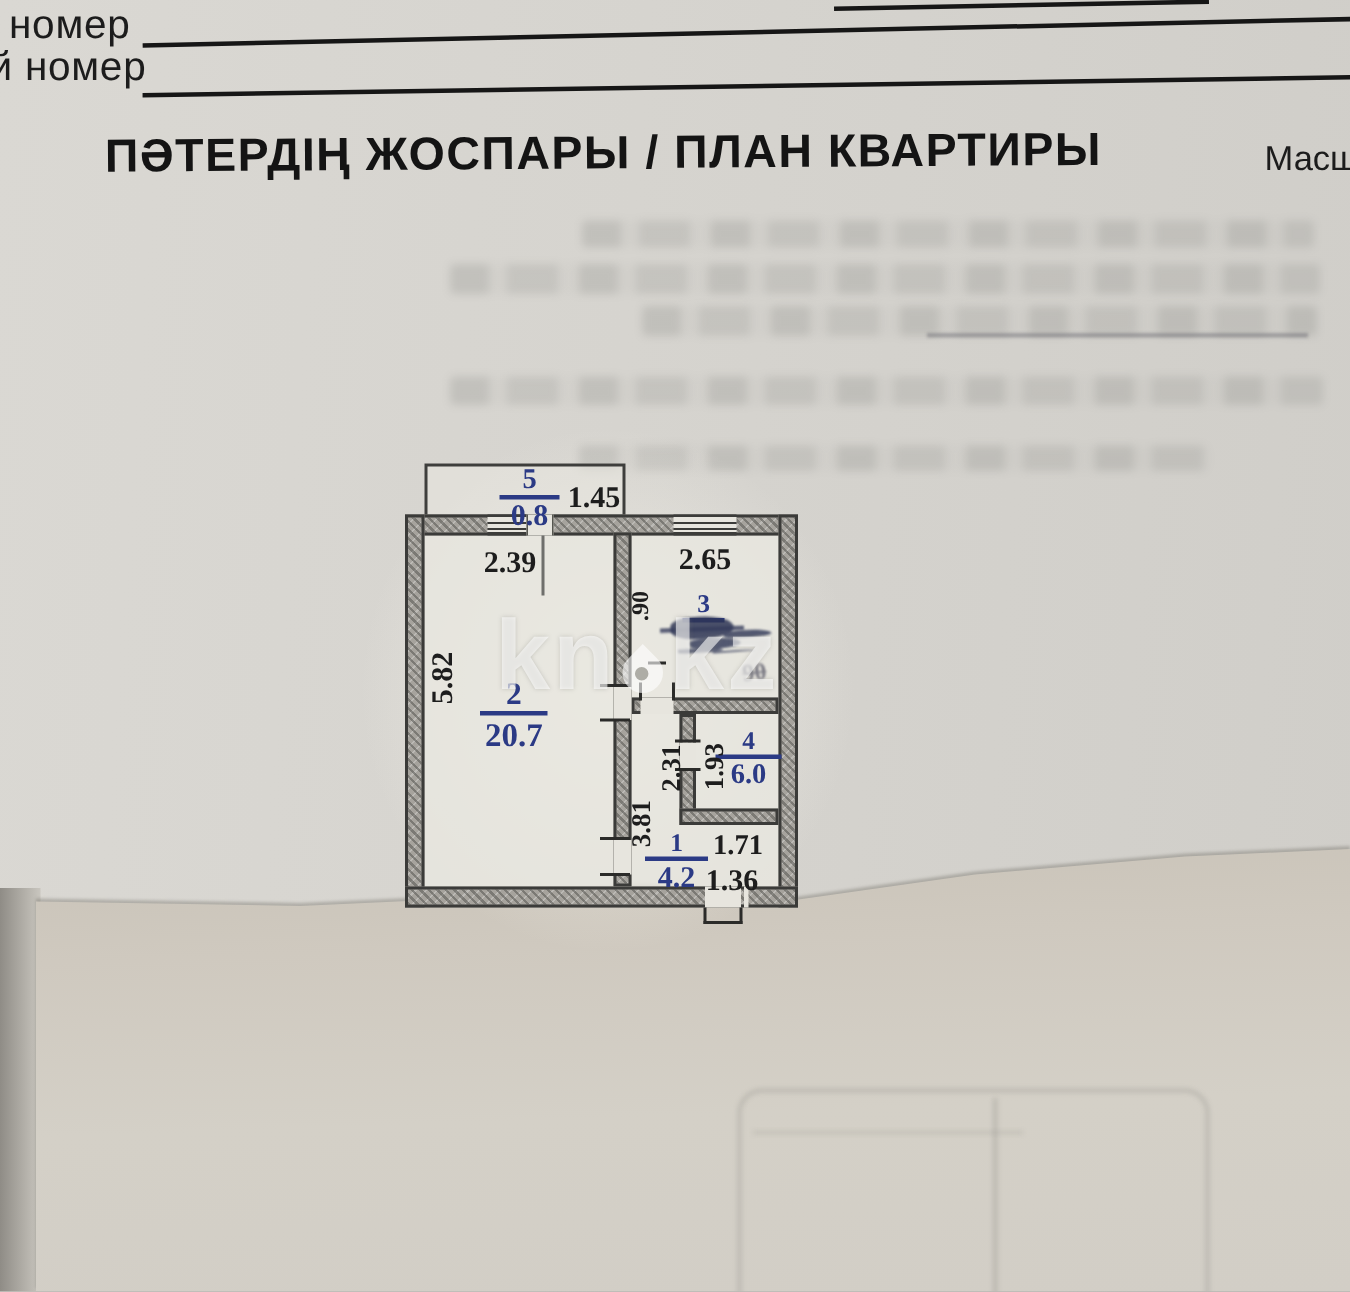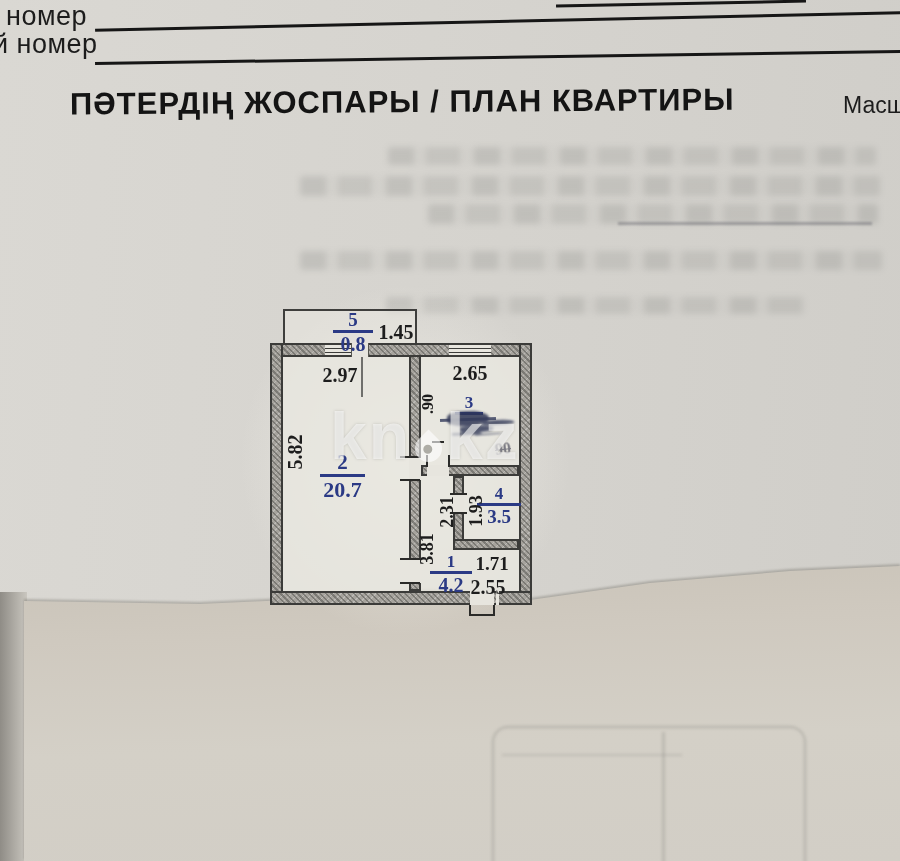--- a/index.html
+++ b/index.html
@@ -153,42 +153,42 @@
     <span class="fr-bar"></span>
     <span class="fr-area" style="font-size:22px;">20.7</span>
   </div>
   <div class="fr" style="left:455px;top:394px;width:28px;">
     <span class="fr-num" style="font-size:17px;">3</span>
     <span class="fr-bar"></span>
   </div>
   <div class="fr" style="left:477px;top:485px;width:44px;">
     <span class="fr-num" style="font-size:17px;">4</span>
     <span class="fr-bar"></span>
-    <span class="fr-area" style="font-size:19px;">3.5</span>
+    <span class="fr-area" style="font-size:19px;">6.0</span>
   </div>
   <div class="fr" style="left:430px;top:553px;width:42px;">
     <span class="fr-num" style="font-size:17px;">1</span>
     <span class="fr-bar"></span>
     <span class="fr-area">4.2</span>
   </div>
 
   <div class="scribble"></div>
   <div class="scribble2"></div>
   <div class="smudge">90</div>
 
   <div class="dim" style="left:374px;top:321px;width:44px;font-size:20px;">1.45</div>
-  <div class="dim" style="left:310px;top:364px;width:60px;font-size:20px;">2.97</div>
+  <div class="dim" style="left:310px;top:364px;width:60px;font-size:20px;">2.39</div>
   <div class="dim" style="left:440px;top:362px;width:60px;font-size:20px;">2.65</div>
   <div class="dim rot" style="left:398px;top:392px;width:60px;height:24px;font-size:16px;">.90</div>
   <div class="dim rot" style="left:265px;top:440px;width:60px;height:24px;font-size:20px;">5.82</div>
   <div class="dim rot" style="left:417px;top:500px;width:60px;height:24px;font-size:18px;">2.31</div>
   <div class="dim rot" style="left:446px;top:499px;width:60px;height:24px;font-size:18px;">1.93</div>
   <div class="dim rot" style="left:397px;top:537px;width:60px;height:24px;font-size:18px;">3.81</div>
   <div class="dim" style="left:474px;top:553px;width:36px;font-size:19px;">1.71</div>
-  <div class="dim" style="left:468px;top:576px;width:40px;font-size:20px;">2.55</div>
+  <div class="dim" style="left:468px;top:576px;width:40px;font-size:20px;">1.36</div>
 
   <div class="wm">
     <span class="wm-text">kn</span>
     <span class="wm-drop"></span>
     <span class="wm-text">kz</span>
   </div>
 
 </div>
 
 </body></html>

